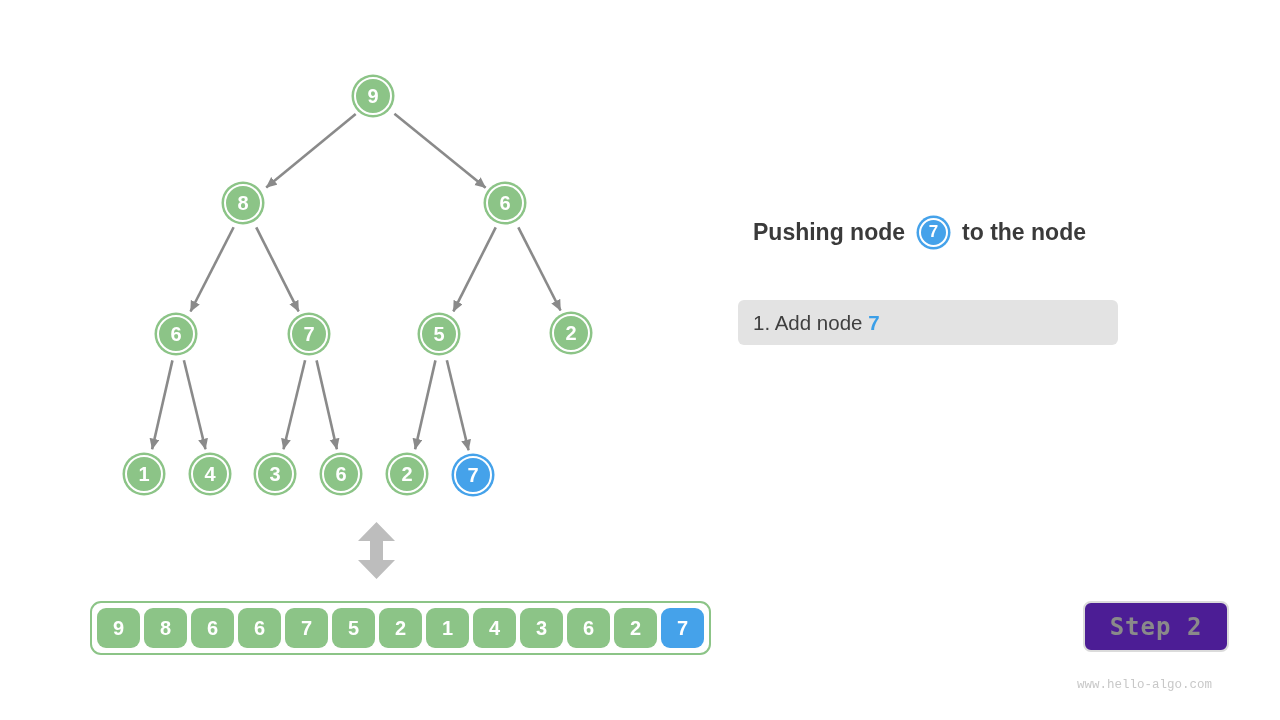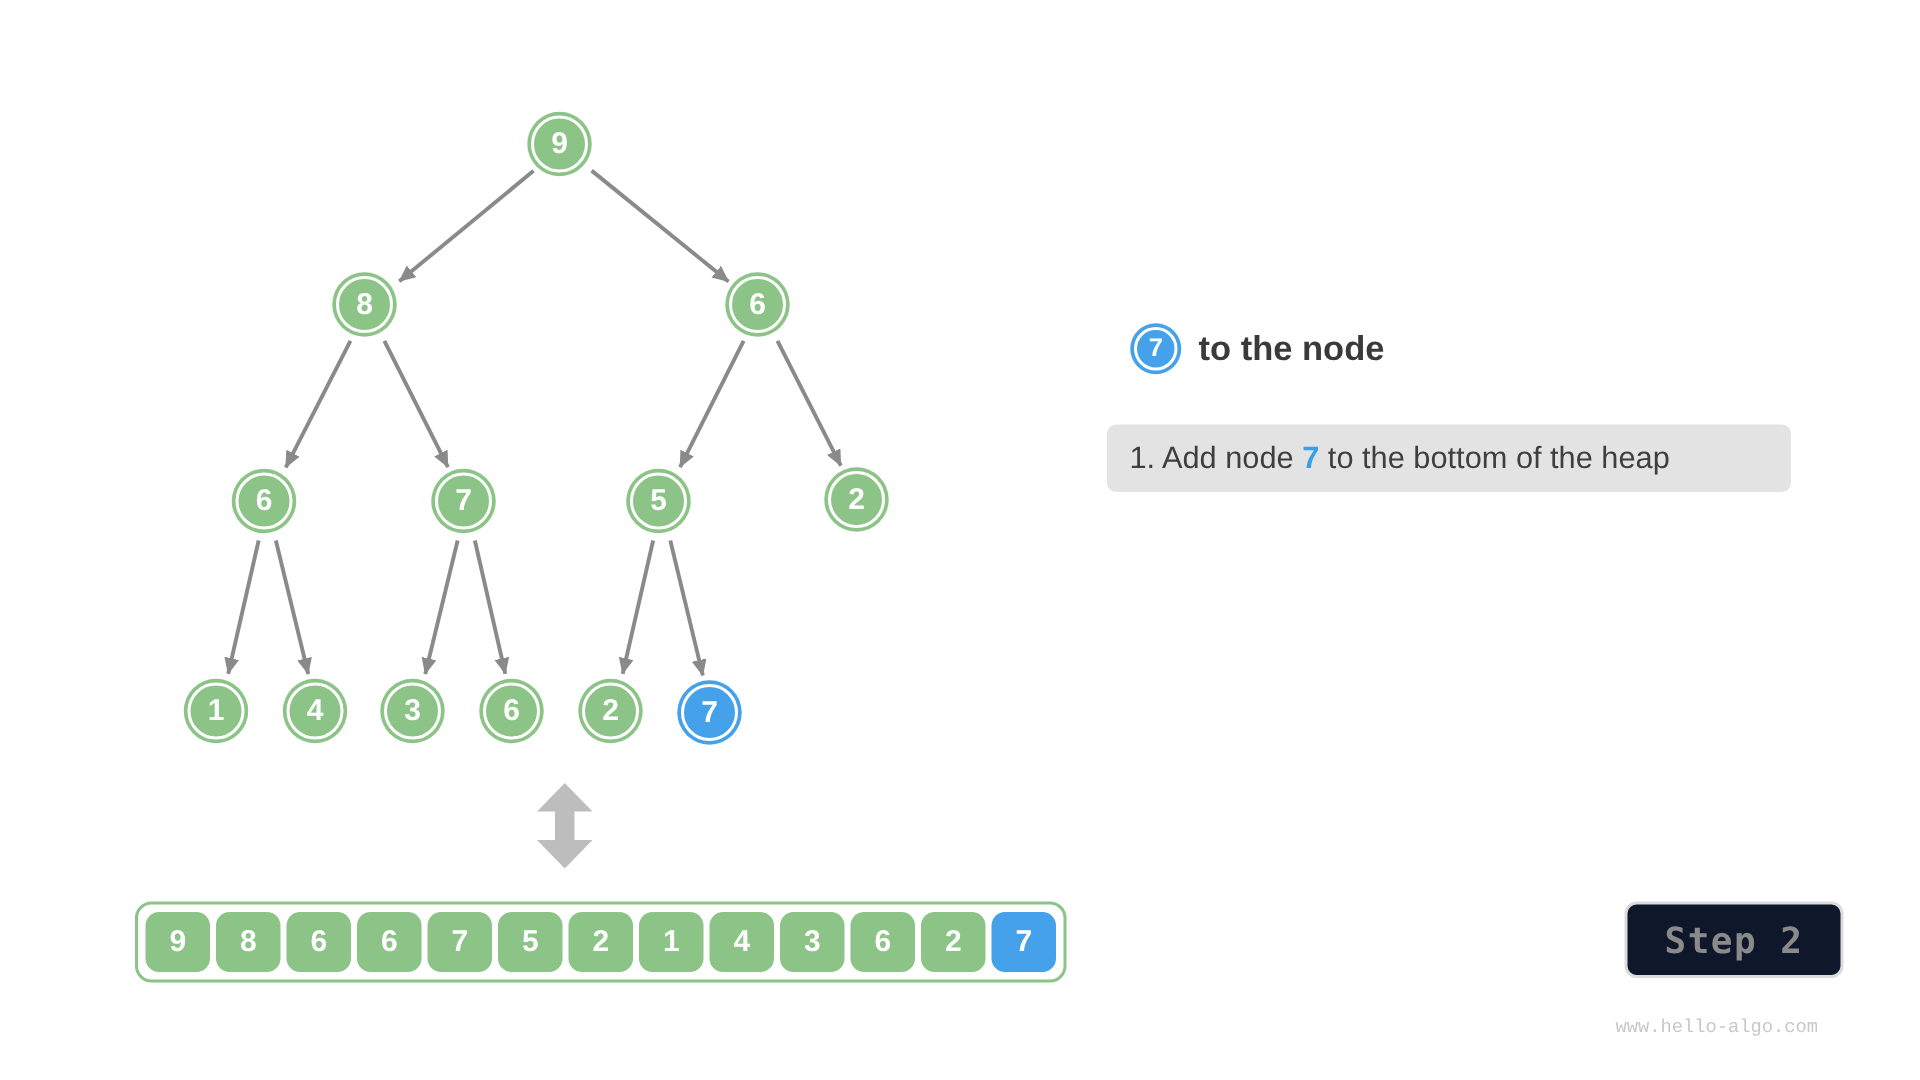--- a/index.html
+++ b/index.html
@@ -52,31 +52,31 @@
     font-size:23px;font-weight:bold;color:var(--title-text);
   }
   .title-node{
     width:29px;height:29px;border-radius:50%;
     border:2px solid #FFFFFF;background:var(--blue);
     box-shadow:0 0 0 2.5px var(--blue);
     color:#FFFFFF;font-size:17px;font-weight:bold;
     display:flex;align-items:center;justify-content:center;margin:0 3px;
   }
   .step-note{
-    position:absolute;left:738px;top:283px;width:456px;height:45px;
+    position:absolute;left:738px;top:300px;width:380px;height:45px;
     background:var(--note-bg);border-radius:6px;
     display:flex;align-items:center;padding-left:15px;
     font-size:20.5px;color:#3F3F3F;white-space:pre;
   }
   .step-note .blue{color:var(--text-blue);font-weight:bold;}
 
   
   .step-badge{
     position:absolute;left:1083px;top:601px;width:146px;height:51px;
-    border:2px solid #DBDBDB;border-radius:8px;background:#0f172a;
+    border:2px solid #DBDBDB;border-radius:8px;background:#4c1d95;
     display:flex;align-items:center;justify-content:center;
     font-family:"DejaVu Sans Mono", monospace;font-size:24px;font-weight:bold;
     color:var(--step-text);letter-spacing:1px;
   }
   .watermark{
     position:absolute;right:68px;top:678px;
     font-family:Liberation Mono, monospace;font-size:12.5px;
     color:var(--wm-text);
   }
 </style>
@@ -139,27 +139,28 @@
       <div class="acell">2</div>
       <div class="acell">1</div>
       <div class="acell">4</div>
       <div class="acell">3</div>
       <div class="acell">6</div>
       <div class="acell">2</div>
       <div class="acell hl">7</div>
     </div>
 
   <div class="panel-title">
+    <span>Pushing node</span>
     <span class="title-node">
       <span>7</span>
     </span>
     <span>to the node</span>
   </div>
 
   <div class="step-note">
-    <span>1. Add node </span><span class="blue">7</span><span> to the bottom of the heap</span>
+    <span>1. Add node </span><span class="blue">7</span>
   </div>
 
   <div class="step-badge">Step 2</div>
 
   <div class="watermark">www.hello-algo.com</div>
 
 </div>
 
 </body></html>

